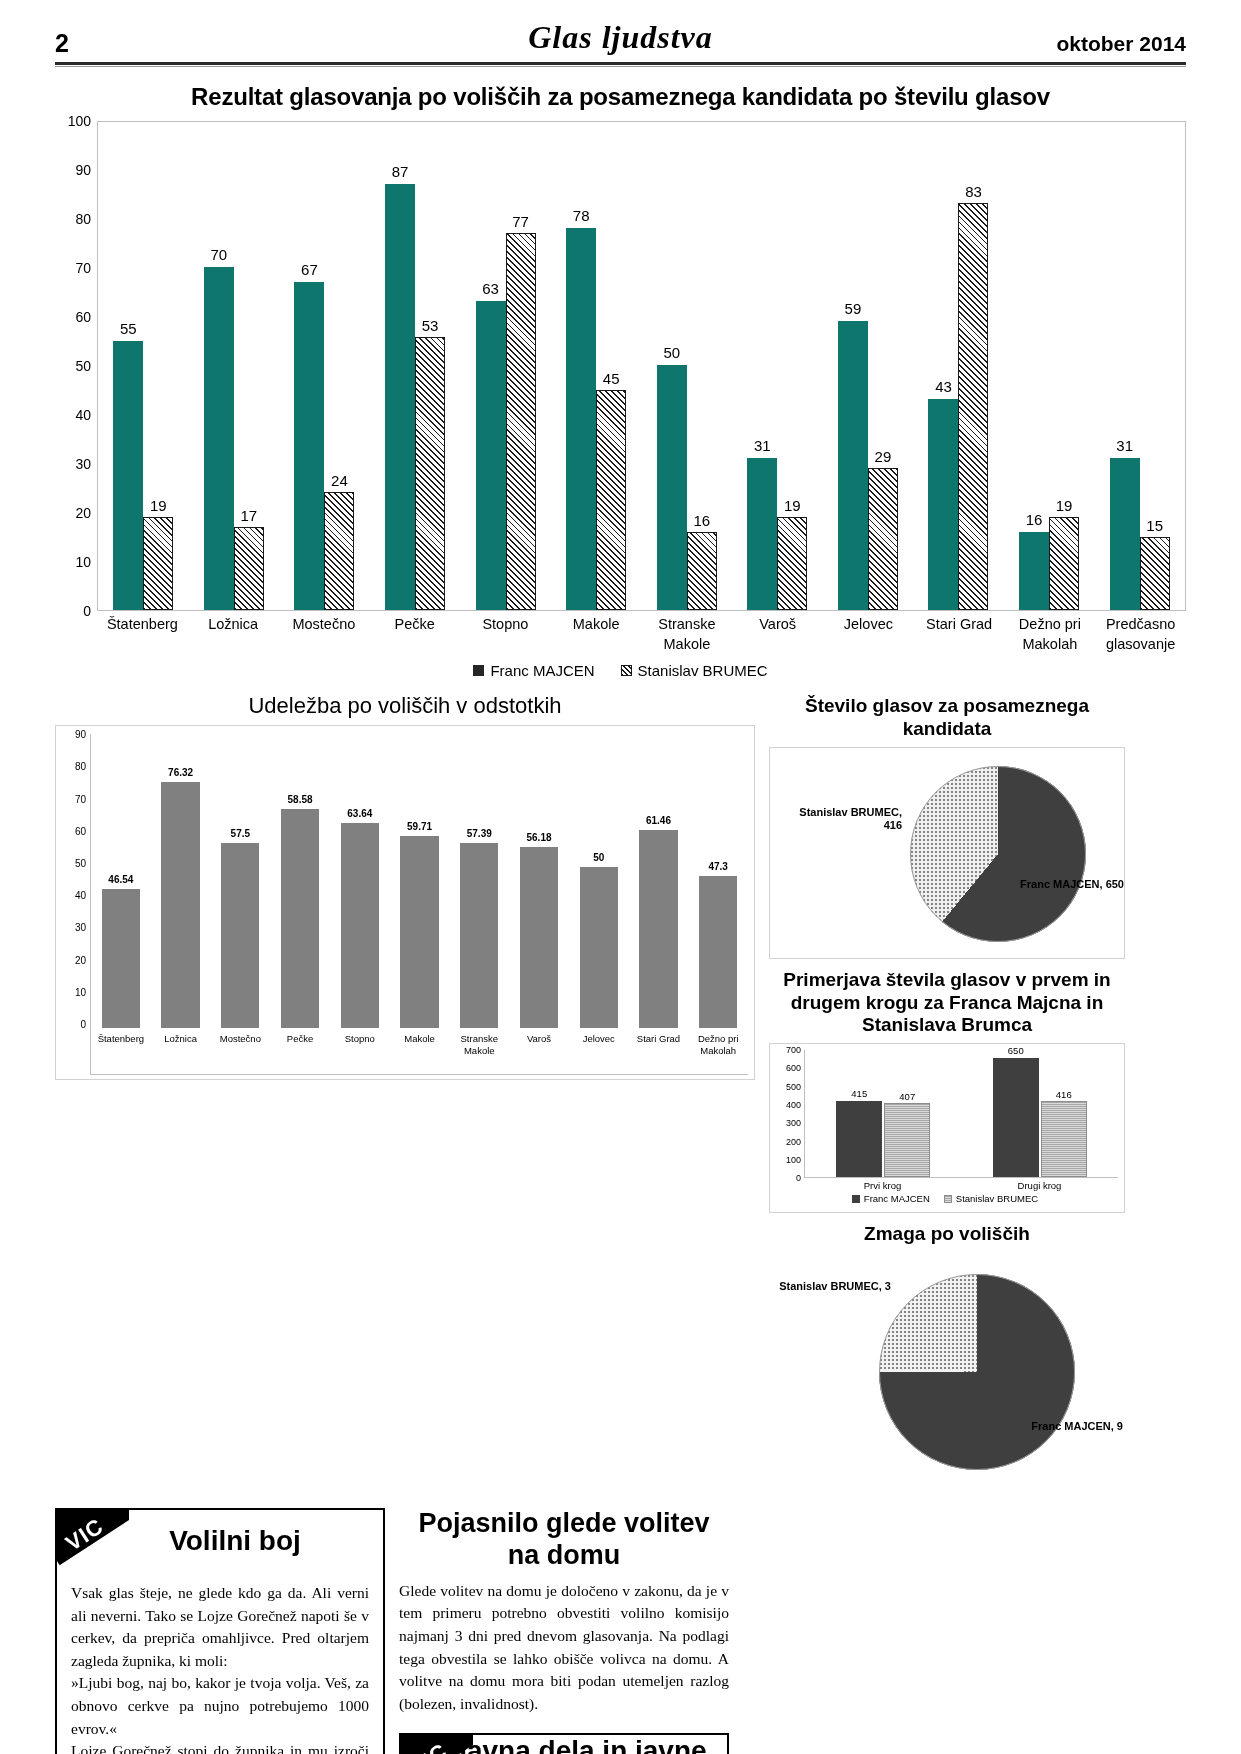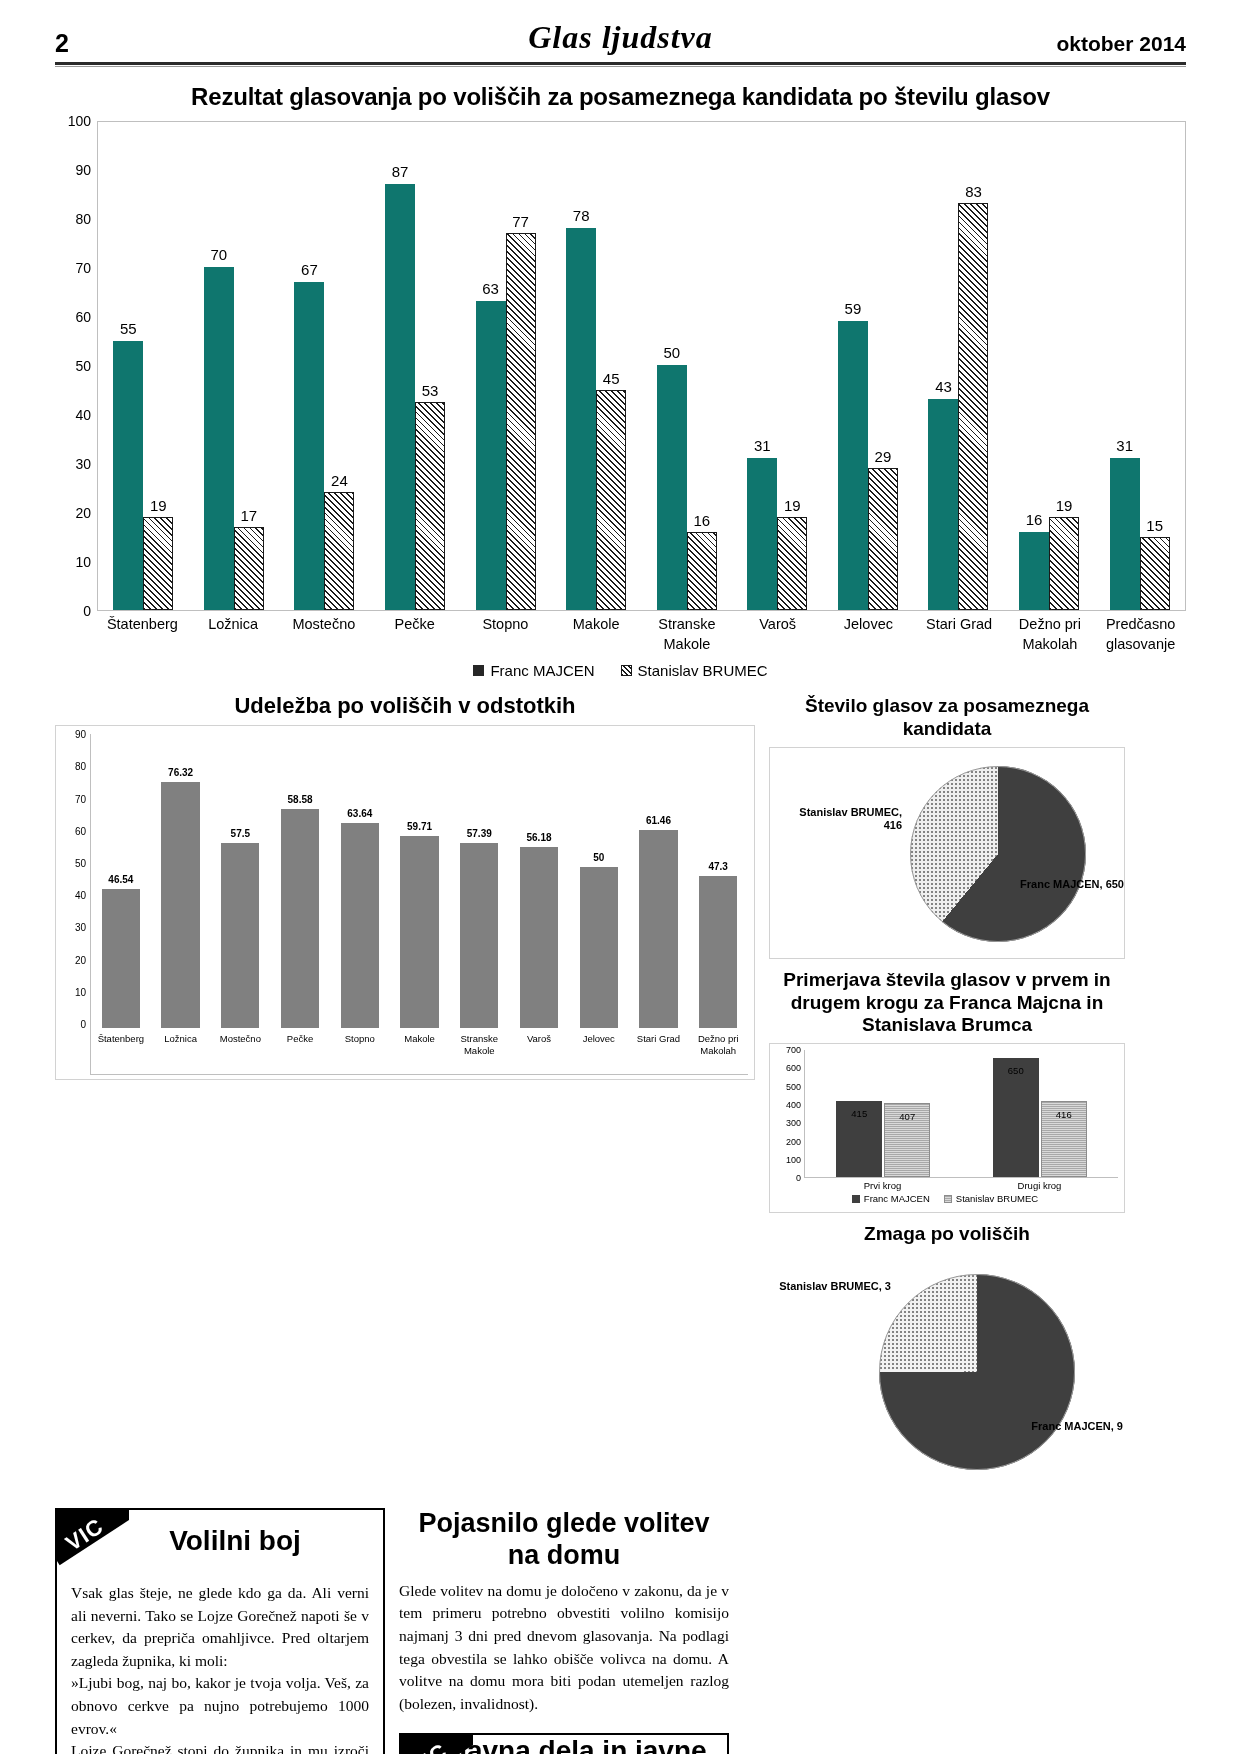--- a/index.html
+++ b/index.html
@@ -43,21 +43,21 @@
   .c1-legend .ent { display:flex; align-items:center; gap:6px; }
   .sw { width:11px; height:11px; display:inline-block; }
   .sw.dark { background:#262626; }
   .sw.hatch { background:repeating-linear-gradient(45deg,#1a1a1a 0px,#1a1a1a 1.2px,#fff 1.2px,#fff 3.4px); border:1px solid #1a1a1a; }
 
   
   .mid { display:flex; gap:14px; margin-top:14px; }
   .mid-left { width:700px; }
   .mid-right { width:356px; }
 
-  .c2-title { text-align:center; font-size:22px; font-weight:bold; margin-bottom:6px; }
+  .c2-title { text-align:center; font-size:22px; font-weight:normal; margin-bottom:6px; }
   .c2-box { border:1px solid #d2d2d2; height:355px; padding:8px 6px 4px 4px; position:relative; }
   .c2-inner { display:flex; height:100%; }
   .c2-yaxis { width:30px; position:relative; }
   .c2-yaxis .tick { position:absolute; right:4px; font-size:10px; transform:translateY(-50%); }
   .c2-plot { flex:1; position:relative; border-left:1px solid #bfbfbf; border-bottom:1px solid #bfbfbf; }
   .c2-bars { position:absolute; left:0; right:0; top:0; bottom:46px; display:flex; align-items:flex-end; }
   .c2-col { flex:1; display:flex; justify-content:center; align-items:flex-end; height:100%; }
   .c2-bar { width:64%; background:#808080; position:relative; }
   .c2-bar .vlabel { position:absolute; top:-15px; left:50%; transform:translateX(-50%); font-size:10px; white-space:nowrap;font-weight:bold; }
   .c2-xlabels { position:absolute; left:0; right:0; bottom:0; height:44px; display:flex; }
@@ -75,21 +75,21 @@
   .c3-box { height:170px; padding:6px 6px 2px 2px; }
   .c3-inner { display:flex; height:128px; }
   .c3-yaxis { width:32px; position:relative; }
   .c3-yaxis .tick { position:absolute; right:3px; font-size:9px; transform:translateY(-50%); }
   .c3-plot { flex:1; position:relative; border-left:1px solid #bfbfbf; border-bottom:1px solid #bfbfbf; }
   .c3-groups { position:absolute; inset:0; display:flex; align-items:flex-end; }
   .c3-group { flex:1; display:flex; justify-content:center; align-items:flex-end; gap:2px; height:100%; }
   .c3-bar { width:46px; position:relative; }
   .c3-bar.dark { background:#3f3f3f; }
   .c3-bar.dot { background:repeating-linear-gradient(0deg,#d9d9d9 0px,#d9d9d9 1px,#a8a8a8 1px,#a8a8a8 2px); border:1px solid #8c8c8c; }
-  .c3-bar .vlabel { position:absolute; top:-13px; left:50%; transform:translateX(-50%); font-size:9.5px; white-space:nowrap;margin-top:20px; }
+  .c3-bar .vlabel { position:absolute; top:-13px; left:50%; transform:translateX(-50%); font-size:9.5px; white-space:nowrap; }
   .c3-xlabels { display:flex; margin-left:32px; }
   .c3-xlabels div { flex:1; text-align:center; font-size:9.5px; padding-top:2px; }
   .c3-legend { display:flex; justify-content:center; gap:14px; font-size:9.5px; margin-top:2px; align-items:center; }
   .c3-legend .ent { display:flex; align-items:center; gap:4px; }
   .sw2 { width:8px; height:8px; display:inline-block; }
   .sw2.dark { background:#3f3f3f; }
   .sw2.dot { background:repeating-linear-gradient(0deg,#d9d9d9 0px,#d9d9d9 1px,#a8a8a8 1px,#a8a8a8 2px); border:1px solid #8c8c8c; }
 
   
   .pie2-box { height:250px; border:none; }
@@ -162,21 +162,21 @@
               <span class="vlabel">67</span>
             </div>
             <div class="bar hatch" style="height: 117.6px;">
               <span class="vlabel">24</span>
             </div>
           </div>
           <div class="c1-group">
             <div class="bar dark" style="height: 426.3px;">
               <span class="vlabel">87</span>
             </div>
-            <div class="bar hatch" style="height: 208px;">
+            <div class="bar hatch" style="height: 273px;">
               <span class="vlabel">53</span>
             </div>
           </div>
           <div class="c1-group">
             <div class="bar dark" style="height: 308.7px;">
               <span class="vlabel">63</span>
             </div>
             <div class="bar hatch" style="height: 377.3px;">
               <span class="vlabel">77</span>
             </div>

